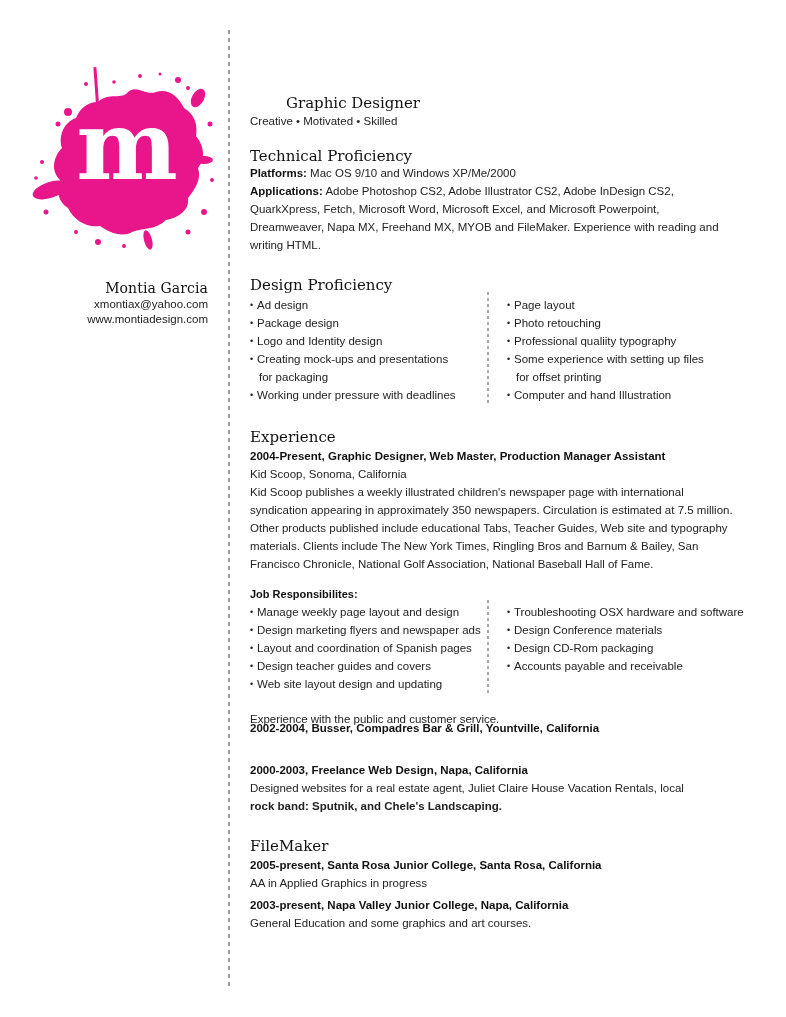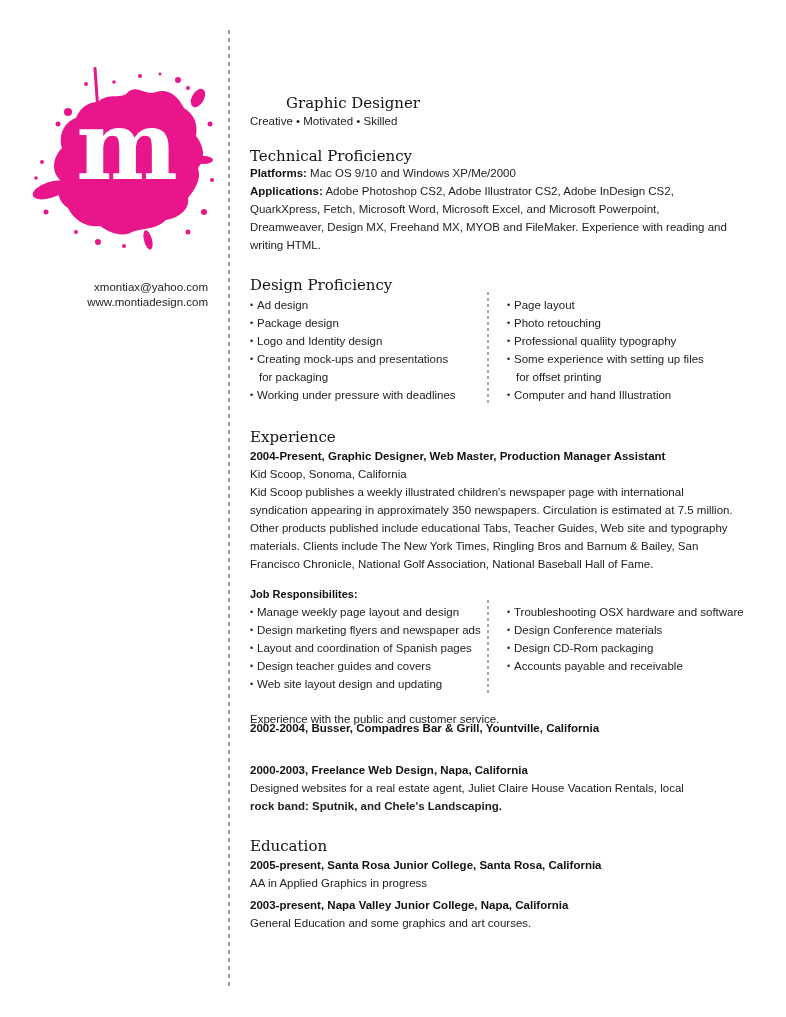--- a/index.html
+++ b/index.html
@@ -74,38 +74,39 @@
           <circle cx="8" cy="116" r="1.8"></circle>
         <circle cx="112" cy="14" r="2"></circle>
           <circle cx="132" cy="12" r="1.5"></circle>
           <circle cx="86" cy="20" r="1.8"></circle>
       </g>
     </svg>
     <div style="position:absolute;left:46px;top:34px;width:104px;text-align:center;font-family:'DejaVu Serif',serif;font-weight:bold;font-size:96px;line-height:100px;color:#fff;letter-spacing:-2px;">m</div>
   </div>
 
   <div class="identity">
+    <div class="name">Montia Garcia</div>
     <div class="contact">xmontiax@yahoo.com</div>
     <div class="contact">www.montiadesign.com</div>
   </div>
 
   <div class="main">
 
     <div class="section-title" style="top:94px;margin-left:36px;">Graphic Designer</div>
     <div class="text" style="top:112px;">Creative • Motivated • Skilled</div>
 
     <div class="section-title" style="top:147px;">Technical Proficiency</div>
     <div class="text" style="top:164px;">
       <span class="bold">Platforms:</span><span> Mac OS 9/10 and Windows XP/Me/2000</span>
     </div>
     <div class="text" style="top:182px;">
       <span class="bold">Applications:</span><span> Adobe Photoshop CS2, Adobe Illustrator CS2, Adobe InDesign CS2,</span>
     </div>
     <div class="text" style="top:200px;">QuarkXpress, Fetch, Microsoft Word, Microsoft Excel, and Microsoft Powerpoint,</div>
-    <div class="text" style="top:218px;">Dreamweaver, Design MX, Freehand MX, MYOB and FileMaker. Experience with reading and</div>
+    <div class="text" style="top:218px;">Dreamweaver, Napa MX, Freehand MX, MYOB and FileMaker. Experience with reading and</div>
     <div class="text" style="top:236px;">writing HTML.</div>
 
     <div class="section-title" style="top:276px;">Design Proficiency</div>
     <ul class="list" style="left:0; top:296px;">
       <li>Ad design</li>
       <li>Package design</li>
       <li>Logo and Identity design</li>
       <li><span>Creating mock-ups and presentations</span><span class="cont">for packaging</span></li>
       <li>Working under pressure with deadlines</li>
     </ul>
@@ -143,19 +144,19 @@
       <li>Accounts payable and receivable</li>
     </ul>
 
     <div class="text bold" style="top:719px;">2002-2004, Busser, Compadres Bar &amp; Grill, Yountville, California</div>
     <div class="text" style="top:710px;">Experience with the public and customer service.</div>
 
     <div class="text bold" style="top:761px;">2000-2003, Freelance Web Design, Napa, California</div>
     <div class="text" style="top:779px;">Designed websites for a real estate agent, Juliet Claire House Vacation Rentals, local</div>
     <div class="text" style="top:797px;font-weight:bold;">rock band: Sputnik, and Chele's Landscaping.</div>
 
-    <div class="section-title" style="top:837px;">Education</div>
+    <div class="section-title" style="top:837px;">FileMaker</div>
     <div class="text bold" style="top:856px;">2005-present, Santa Rosa Junior College, Santa Rosa, California</div>
     <div class="text" style="top:874px;">AA in Applied Graphics in progress</div>
     <div class="text bold" style="top:896px;">2003-present, Napa Valley Junior College, Napa, California</div>
     <div class="text" style="top:914px;">General Education and some graphics and art courses.</div>
   </div>
 </div>
 
 </body></html>

